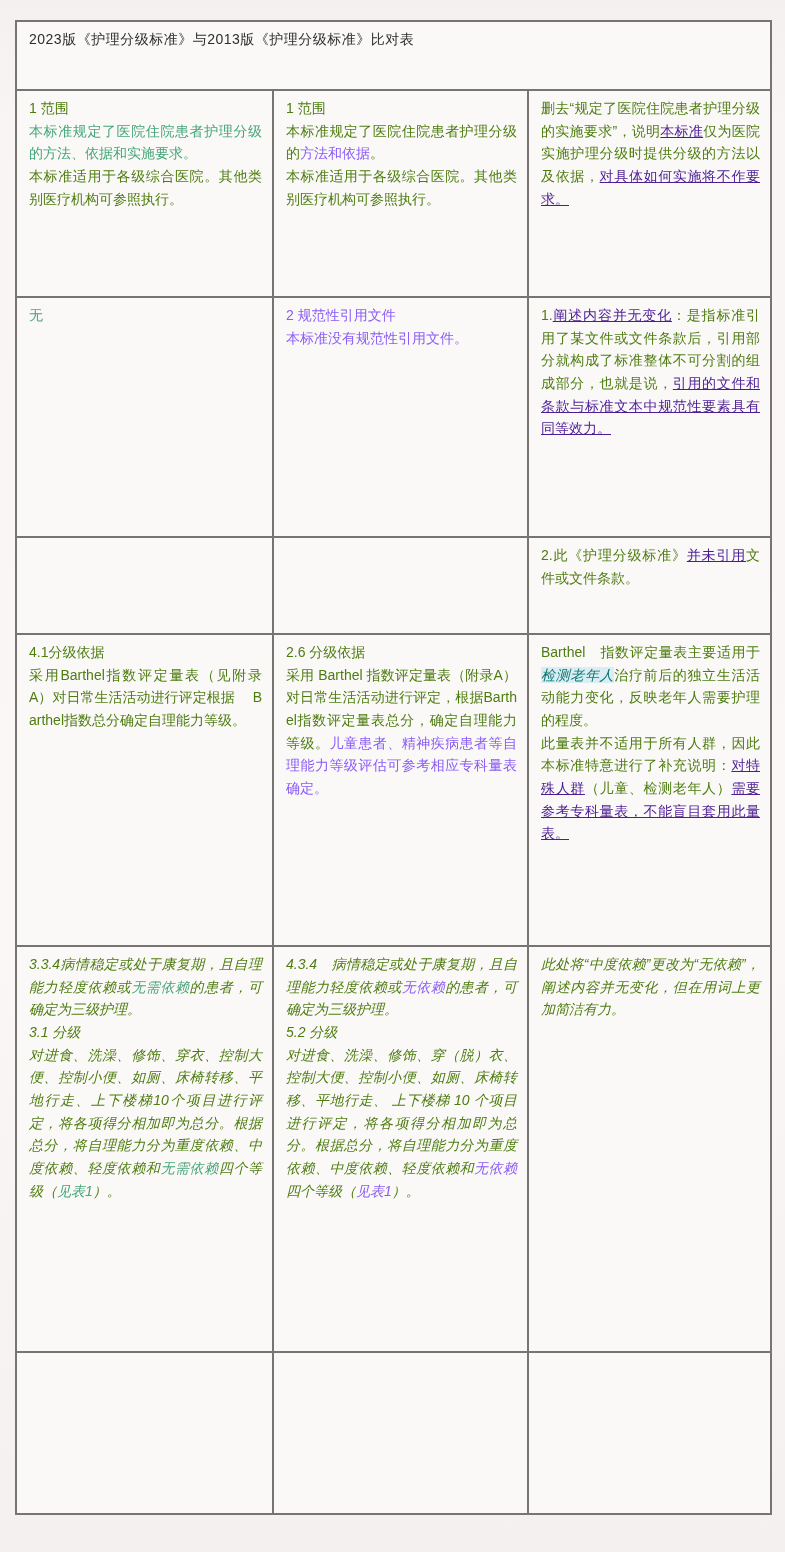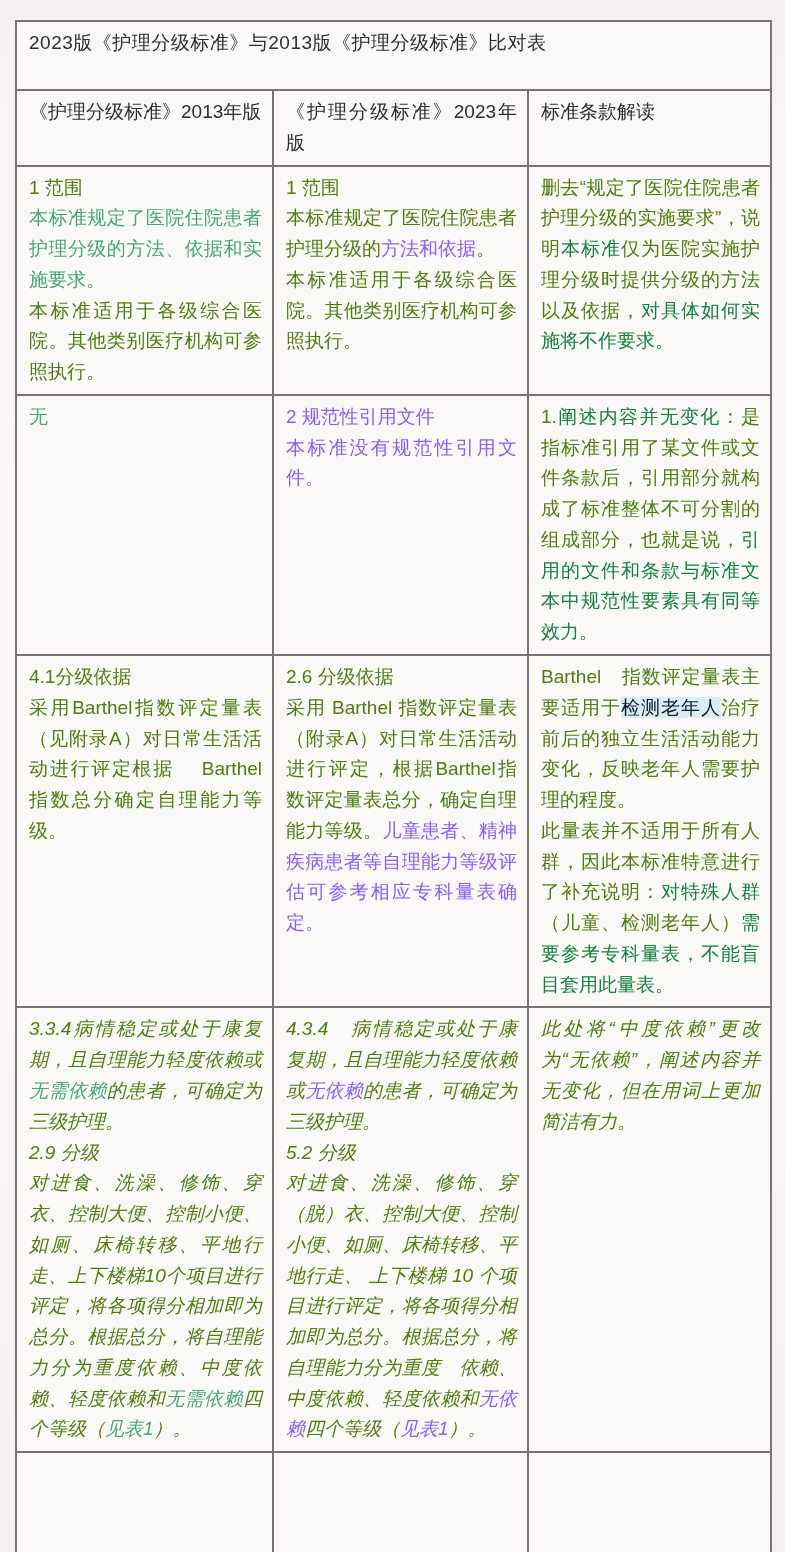--- a/index.html
+++ b/index.html
@@ -19,21 +19,21 @@
     position:absolute;left:15px;top:20px;
     width:755px;
     border-collapse:collapse;
     table-layout:fixed;
     background:#fbf9f8;
   }
   table.cmp td{
     border:2px solid #777471;
     vertical-align:top;
     padding:6px 10px 6px 12px;
-    font-size:19px;
+    font-size:14px;
     line-height:1.62;
     color:#2e2d2b;
     text-align:justify;
     word-break:break-all;
     margin-left:15px;
   }
   col.c1{width:257px;}
   col.c2{width:255px;}
   col.c3{width:243px;}
   td.title-cell{
@@ -56,41 +56,36 @@
   .r0 td{height:193px;}
   .r1 td{height:226px;}
   .r2 td{height:83px;}
   .r3 td{height:298px;}
   .r4 td{height:392px;font-style:italic;}
   .r5 td{height:148px;}
   p.para{margin:0;}
   .run-black{color:#4d7c0f;}
   .run-green{color:#45a578;}
   .run-red{color:#8b5cf6;}
-  .run-cyan{color:#15803d;}
-  .run-cyanHl{color:#0f172a;background:#d9eef4;}
+  .run-cyan{color:#4c1d95;text-decoration:underline;}
+  .run-cyanHl{color:#0f766e;background:#d9eef4;font-style:italic;}
 </style>
 </head>
 <body>
 
 <div class="photo">
   <table class="cmp">
     <colgroup>
         <col class="c1">
         <col class="c2">
         <col class="c3">
       </colgroup>
     <tbody>
         <tr>
       <td colspan="3" class="title-cell">2023版《护理分级标准》与2013版《护理分级标准》比对表</td>
-    </tr>
-    <tr>
-      <td class="head-cell">《护理分级标准》2013年版</td>
-      <td class="head-cell">《护理分级标准》2023年版</td>
-      <td class="head-cell">标准条款解读</td>
     </tr>
     <tr class="r0">
       <td>
             <p class="para"><span class="run-black">1 范围</span></p>
             <p class="para"><span class="run-green">本标准规定了医院住院患者护理分级的方法、依据和实施要求。</span></p>
             <p class="para"><span class="run-black">本标准适用于各级综合医院。其他类别医疗机构可参照执行。</span></p>
           </td>
       <td>
             <p class="para"><span class="run-black">1 范围</span></p>
             <p class="para"><span class="run-black">本标准规定了医院住院患者护理分级的</span><span class="run-red">方法和依据</span><span class="run-black">。</span></p>
@@ -105,38 +100,45 @@
             <p class="para"><span class="run-green">无</span></p>
           </td>
       <td>
             <p class="para"><span class="run-red">2 规范性引用文件</span></p>
             <p class="para"><span class="run-red">本标准没有规范性引用文件。</span></p>
           </td>
       <td>
             <p class="para"><span class="run-black">1.</span><span class="run-cyan">阐述内容并无变化</span><span class="run-black">：是指标准引用了某文件或文件条款后，引用部分就构成了标准整体不可分割的组成部分，也就是说，</span><span class="run-cyan">引用的文件和条款与标准文本中规范性要素具有同等效力。</span></p>
           </td>
     </tr>
+    <tr class="r2">
+      <td></td>
+      <td></td>
+      <td>
+            <p class="para"><span class="run-black">2.此《护理分级标准》</span><span class="run-cyan">并未引用</span><span class="run-black">文件或文件条款。</span></p>
+          </td>
+    </tr>
     <tr class="r3">
       <td>
             <p class="para"><span class="run-black">4.1分级依据</span></p>
             <p class="para"><span class="run-black">采用Barthel指数评定量表（见附录A）对日常生活活动进行评定根据　 Barthel指数总分确定自理能力等级。</span></p>
           </td>
       <td>
             <p class="para"><span class="run-black">2.6 分级依据</span></p>
             <p class="para"><span class="run-black">采用 Barthel 指数评定量表（附录A）对日常生活活动进行评定，根据Barthel指数评定量表总分，确定自理能力等级。</span><span class="run-red">儿童患者、精神疾病患者等自理能力等级评估可参考相应专科量表确定。</span></p>
           </td>
       <td>
             <p class="para"><span class="run-black">Barthel　指数评定量表主要适用于</span><span class="run-cyanHl">检测老年人</span><span class="run-black">治疗前后的独立生活活动能力变化，反映老年人需要护理的程度。</span></p>
             <p class="para"><span class="run-black">此量表并不适用于所有人群，因此本标准特意进行了补充说明：</span><span class="run-cyan">对特殊人群</span><span class="run-black">（儿童、检测老年人）</span><span class="run-cyan">需要参考专科量表，不能盲目套用此量表。</span></p>
           </td>
     </tr>
     <tr class="r4">
       <td>
             <p class="para"><span class="run-black">3.3.4病情稳定或处于康复期，且自理能力轻度依赖或</span><span class="run-green">无需依赖</span><span class="run-black">的患者，可确定为三级护理。</span></p>
-            <p class="para"><span class="run-black">2.9 分级</span></p>
+            <p class="para"><span class="run-black">3.1 分级</span></p>
             <p class="para"><span class="run-black">对进食、洗澡、修饰、穿衣、控制大便、控制小便、如厕、床椅转移、平地行走、上下楼梯10个项目进行评定，将各项得分相加即为总分。根据总分，将自理能力分为重度依赖、中度依赖、轻度依赖和</span><span class="run-green">无需依赖</span><span class="run-black">四个等级（</span><span class="run-green">见表1</span><span class="run-black">）。</span></p>
           </td>
       <td>
             <p class="para"><span class="run-black">4.3.4　病情稳定或处于康复期，且自理能力轻度依赖或</span><span class="run-red">无依赖</span><span class="run-black">的患者，可确定为三级护理。</span></p>
             <p class="para"><span class="run-black">5.2 分级</span></p>
             <p class="para"><span class="run-black">对进食、洗澡、修饰、穿（脱）衣、控制大便、控制小便、如厕、床椅转移、平地行走、 上下楼梯 10 个项目进行评定，将各项得分相加即为总分。根据总分，将自理能力分为重度　依赖、中度依赖、轻度依赖和</span><span class="run-red">无依赖</span><span class="run-black">四个等级（</span><span class="run-red">见表1</span><span class="run-black">）。</span></p>
           </td>
       <td>
             <p class="para"><span class="run-black">此处将“中度依赖”更改为“无依赖”，阐述内容并无变化，但在用词上更加简洁有力。</span></p>
           </td>

